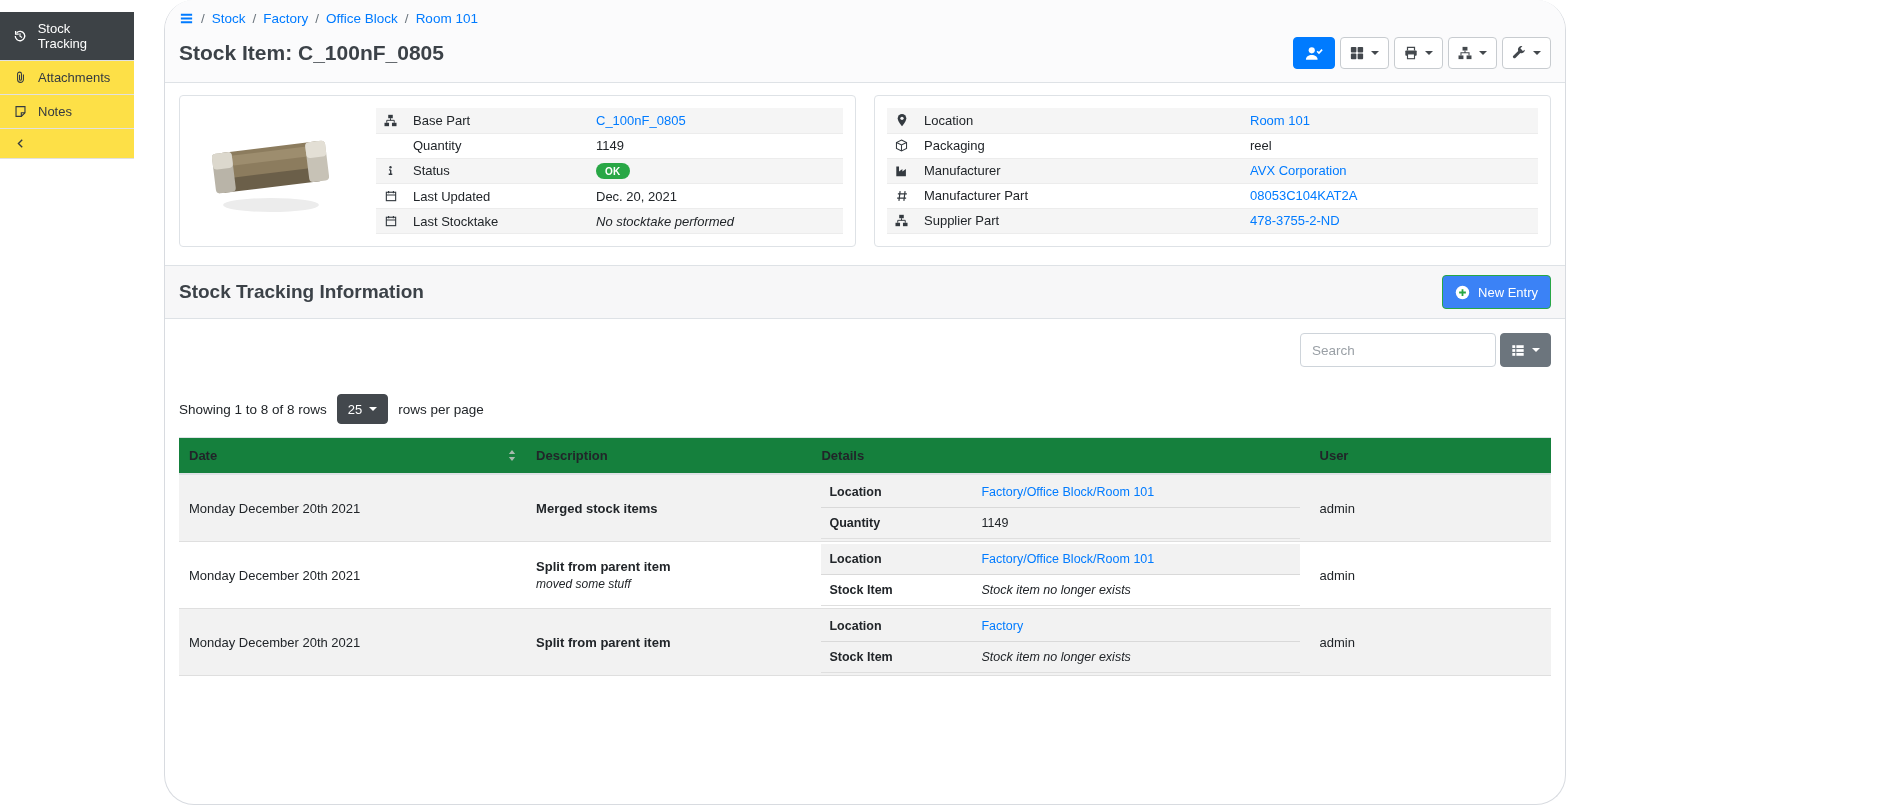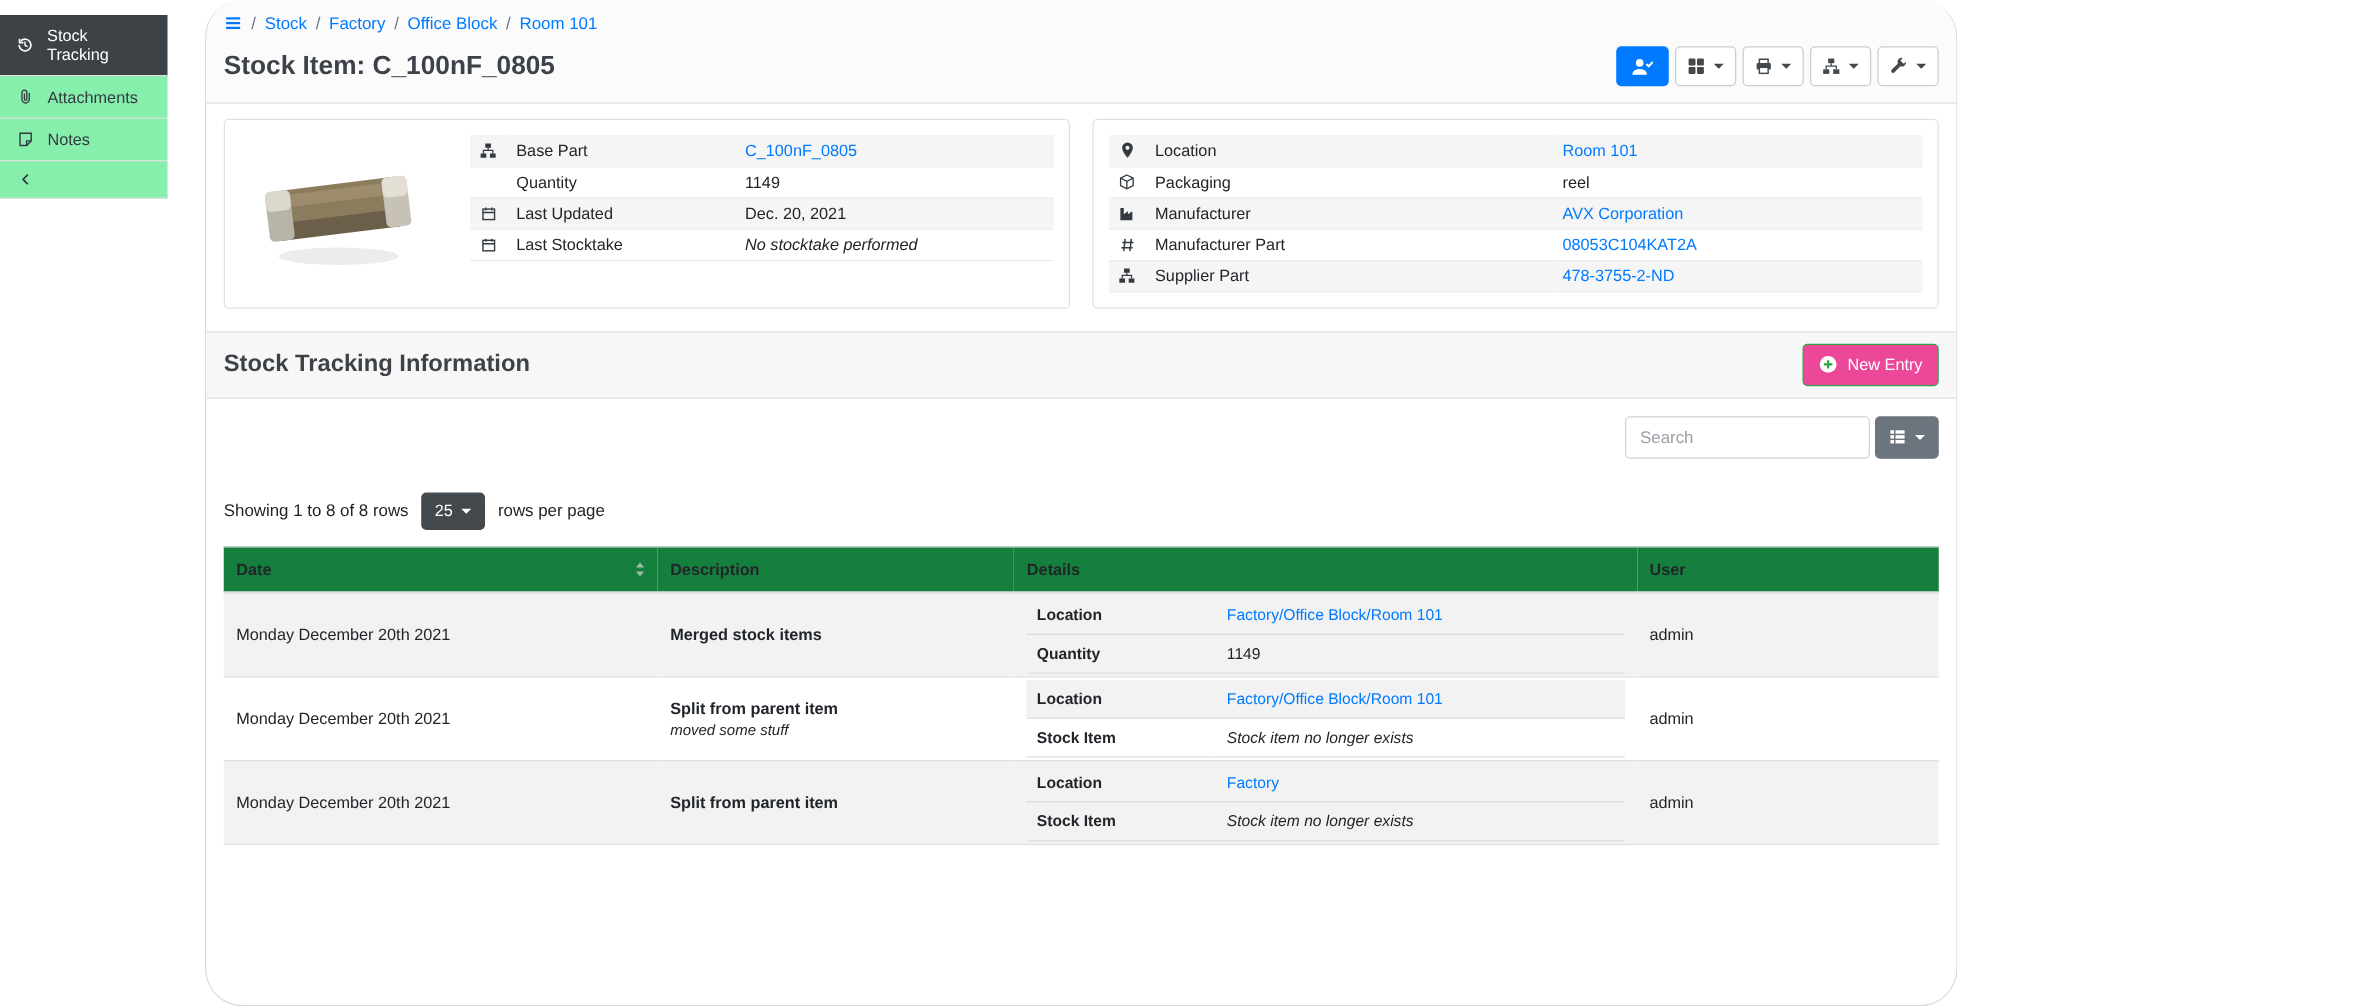--- a/index.html
+++ b/index.html
@@ -3,21 +3,21 @@
 <meta charset="utf-8">
 <style>
   * { margin:0; padding:0; box-sizing:border-box; }
   html,body { width:1887px; height:805px; background:#fff; font-family:"Liberation Sans", sans-serif; color:#212529; overflow:hidden; }
   a { color:#007bff; text-decoration:none; cursor:pointer; }
   button { font-family:"Liberation Sans", sans-serif; cursor:pointer; }
   svg { display:block; }
 
   
   .sidebar { position:absolute; left:0; top:12px; width:134px; font-size:13px; }
-  .side-item { display:flex; align-items:center; gap:10px; padding:9px 13px; background:#86efac; border-bottom:1px solid #e1e1e1; color:#343a40; cursor:pointer; }
+  .side-item { display:flex; align-items:center; gap:10px; padding:9px 13px; background:#fde047; border-bottom:1px solid #e1e1e1; color:#343a40; cursor:pointer; }
   .side-item.active { background:#3d4246; color:#fff; }
   .side-item .sicon { width:15px; display:inline-flex; justify-content:center; }
 
   
   .main { position:absolute; left:164px; top:0; width:1402px; height:805px; border-left:1px solid #d8dbe0; border-right:1px solid #d8dbe0; border-bottom:1px solid #d8dbe0; background:#fff; overflow:hidden;border-radius:30px; }
 
   .page-head { background:#fbfbfc; border-bottom:1px solid #dee2e6; padding:8px 14px 0 14px; }
   .breadcrumb-row { display:flex; align-items:center; font-size:13.5px; padding:3px 0 7px; }
   .menu-btn { color:#007bff; display:inline-flex; cursor:pointer; margin-right:2px; }
   .crumb { margin-right:2px; }
@@ -41,21 +41,21 @@
   .dtable td.ic { width:27px; color:#343a40; text-align:center; }
   .dtable td.ic svg { margin:0 auto; }
   .dtable td.lb { width:183px; }
   .card.right .dtable td.lb { width:326px; }
   .badge-ok { background:#28a745; color:#fff; font-size:10px; font-weight:bold; padding:2.5px 9px; border-radius:9px; letter-spacing:.3px; display:inline-block; }
   .it { font-style:italic; }
 
   
   .tracking-head { display:flex; align-items:center; justify-content:space-between; padding:9px 14px; background:#f7f7f8; border-top:1px solid #dee2e6; border-bottom:1px solid #dee2e6; margin-top:8px; }
   .tracking-title { font-size:19px; font-weight:600; color:#3c4248; }
-  .new-entry { background:#ec4899; color:#fff; border:1px solid #28a745; border-radius:4px; padding:0 12px; height:34px; font-size:13px; display:inline-flex; align-items:center; gap:8px; }
+  .new-entry { background:#3b82f6; color:#fff; border:1px solid #28a745; border-radius:4px; padding:0 12px; height:34px; font-size:13px; display:inline-flex; align-items:center; gap:8px; }
   .tracking-body { padding:14px; }
   .table-controls { display:flex; justify-content:flex-end; gap:4px; }
   .search-input { width:196px; height:34px; border:1px solid #ced4da; border-radius:4px; padding:0 11px; font-size:13.5px; color:#495057; outline:none; }
   .search-input::placeholder { color:#9aa0a6; }
   .cols-btn { height:34px; padding:0 10px; background:#6c757d; border:1px solid #6c757d; border-radius:4px; color:#fff; display:inline-flex; align-items:center; gap:7px; }
   .paging-row { display:flex; align-items:center; gap:10px; margin:27px 0 13px; font-size:13.5px; }
   .psize { background:#43484d; color:#fff; border:1px solid #43484d; border-radius:4px; padding:0 10px; height:30px; font-size:13px; display:inline-flex; gap:7px; align-items:center; }
 
   .ttable { width:100%; border-collapse:collapse; font-size:13px; table-layout:fixed; }
   .ttable thead th { text-align:left; padding:10px; border-top:1px solid #dee2e6; border-bottom:2px solid #dee2e6; font-size:13px; background:#15803d; }
@@ -214,20 +214,28 @@
                       </svg></span></td>
                 <td class="lb">Base Part</td>
                 <td><a>C_100nF_0805</a></td>
               </tr>
               <tr>
                 <td class="ic"></td>
                 <td class="lb">Quantity</td>
                 <td>1149</td>
               </tr>
               <tr>
+                <td class="ic"><span><svg width="11" height="12" viewBox="0 0 16 16">
+                        <circle cx="8" cy="2.6" r="1.7" fill="currentColor"></circle>
+                        <path d="M8.3 6.4v6.2M5.8 6.4h2.5M5.4 12.8h5.2" fill="none" stroke="currentColor" stroke-width="2"></path>
+                      </svg></span></td>
+                <td class="lb">Status</td>
+                <td><span class="badge-ok">OK</span></td>
+              </tr>
+              <tr>
                 <td class="ic"><span><svg width="12" height="12" viewBox="0 0 16 16">
                         <rect x="1.8" y="3" width="12.4" height="11.2" fill="none" stroke="currentColor" stroke-width="1.5"></rect>
                         <path d="M1.8 6.6h12.4M4.8 1.2v3.2M11.2 1.2v3.2" stroke="currentColor" stroke-width="1.5" fill="none"></path>
                       </svg></span></td>
                 <td class="lb">Last Updated</td>
                 <td>Dec. 20, 2021</td>
               </tr>
               <tr>
                 <td class="ic"><span><svg width="12" height="12" viewBox="0 0 16 16">
                         <rect x="1.8" y="3" width="12.4" height="11.2" fill="none" stroke="currentColor" stroke-width="1.5"></rect>

